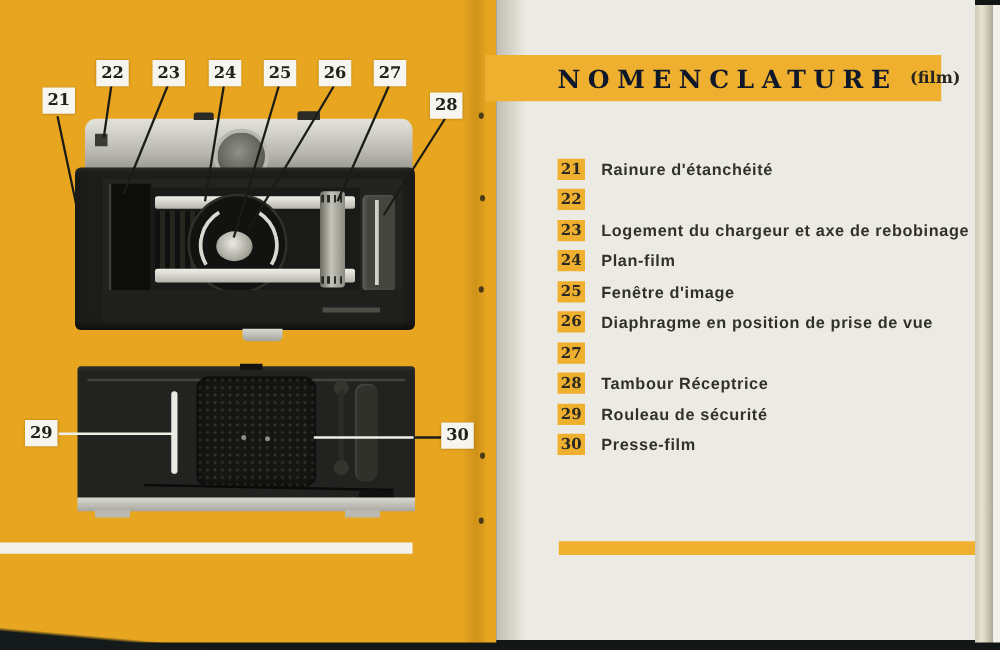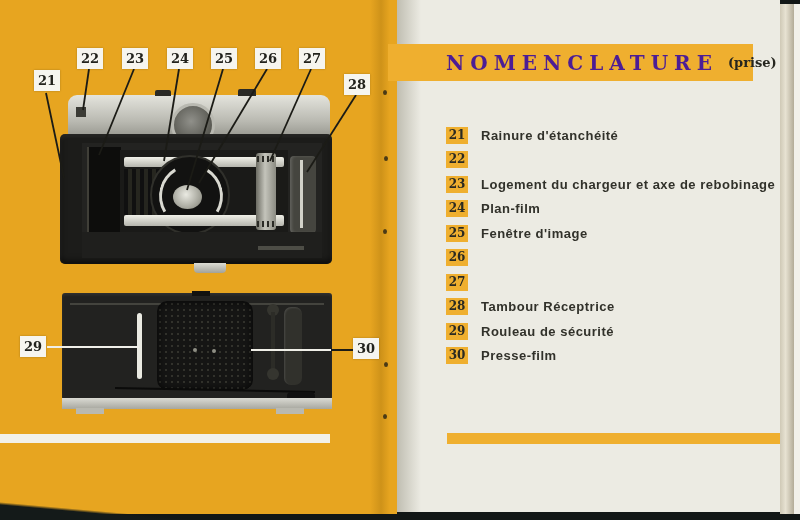--- a/index.html
+++ b/index.html
@@ -82,21 +82,21 @@
   
   .callout{width:26px;height:21px;background:#f6f5ef;color:#22221c;
     font-family:"DejaVu Serif",serif;font-weight:bold;font-size:13px;line-height:21px;
     text-align:center;box-shadow:0 0 2px rgba(0,0,0,.25);}
   svg.leaders{left:0;top:0;}
 
   
   .banner{left:388px;top:44px;width:365px;height:37px;background:#efaf2f;
     display:flex;align-items:center;padding-left:58px;box-sizing:border-box;}
   .banner-title{font-family:"DejaVu Serif",serif;font-weight:bold;font-size:20px;
-    letter-spacing:6px;color:#4c1d95;}
+    letter-spacing:6px;color:#0f172a;}
   .banner-suffix{font-family:"DejaVu Serif",serif;font-weight:bold;font-size:13px;
     color:#26261f;margin-left:10px;letter-spacing:0;}
   .nomenclature{left:446px;top:123px;width:320px;}
   .nom-row{display:flex;align-items:center;height:24.5px;}
   .nom-num{flex:0 0 22px;height:17px;background:#efaf2f;color:#2a2a22;
     font-family:"DejaVu Serif",serif;font-weight:bold;font-size:12px;line-height:17px;
     text-align:center;}
   .nom-label{margin-left:13px;font-size:13px;font-weight:bold;letter-spacing:.5px;
     color:#31312a;white-space:nowrap;}
   .yellow-bar{left:447px;top:433px;width:333px;height:11px;background:#efaf2f;}
@@ -185,21 +185,21 @@
   <div class="abs callout" style="left:167px;top:48px">24</div>
   <div class="abs callout" style="left:211px;top:48px">25</div>
   <div class="abs callout" style="left:255px;top:48px">26</div>
   <div class="abs callout" style="left:299px;top:48px">27</div>
   <div class="abs callout" style="left:344px;top:74px">28</div>
   <div class="abs callout" style="left:20px;top:336px">29</div>
   <div class="abs callout" style="left:353px;top:338px">30</div>
 
   <div class="abs banner">
     <span class="banner-title">NOMENCLATURE</span>
-    <span class="banner-suffix">(prise)</span>
+    <span class="banner-suffix">(film)</span>
   </div>
 
   <div class="abs nomenclature">
     <div class="nom-row">
       <span class="nom-num">21</span>
       <span class="nom-label">Rainure d'étanchéité</span>
     </div>
     <div class="nom-row">
       <span class="nom-num">22</span>
     </div>
@@ -210,20 +210,21 @@
     <div class="nom-row">
       <span class="nom-num">24</span>
       <span class="nom-label">Plan-film</span>
     </div>
     <div class="nom-row">
       <span class="nom-num">25</span>
       <span class="nom-label">Fenêtre d'image</span>
     </div>
     <div class="nom-row">
       <span class="nom-num">26</span>
+      <span class="nom-label">Diaphragme en position de prise de vue</span>
     </div>
     <div class="nom-row">
       <span class="nom-num">27</span>
     </div>
     <div class="nom-row">
       <span class="nom-num">28</span>
       <span class="nom-label">Tambour Réceptrice</span>
     </div>
     <div class="nom-row">
       <span class="nom-num">29</span>

